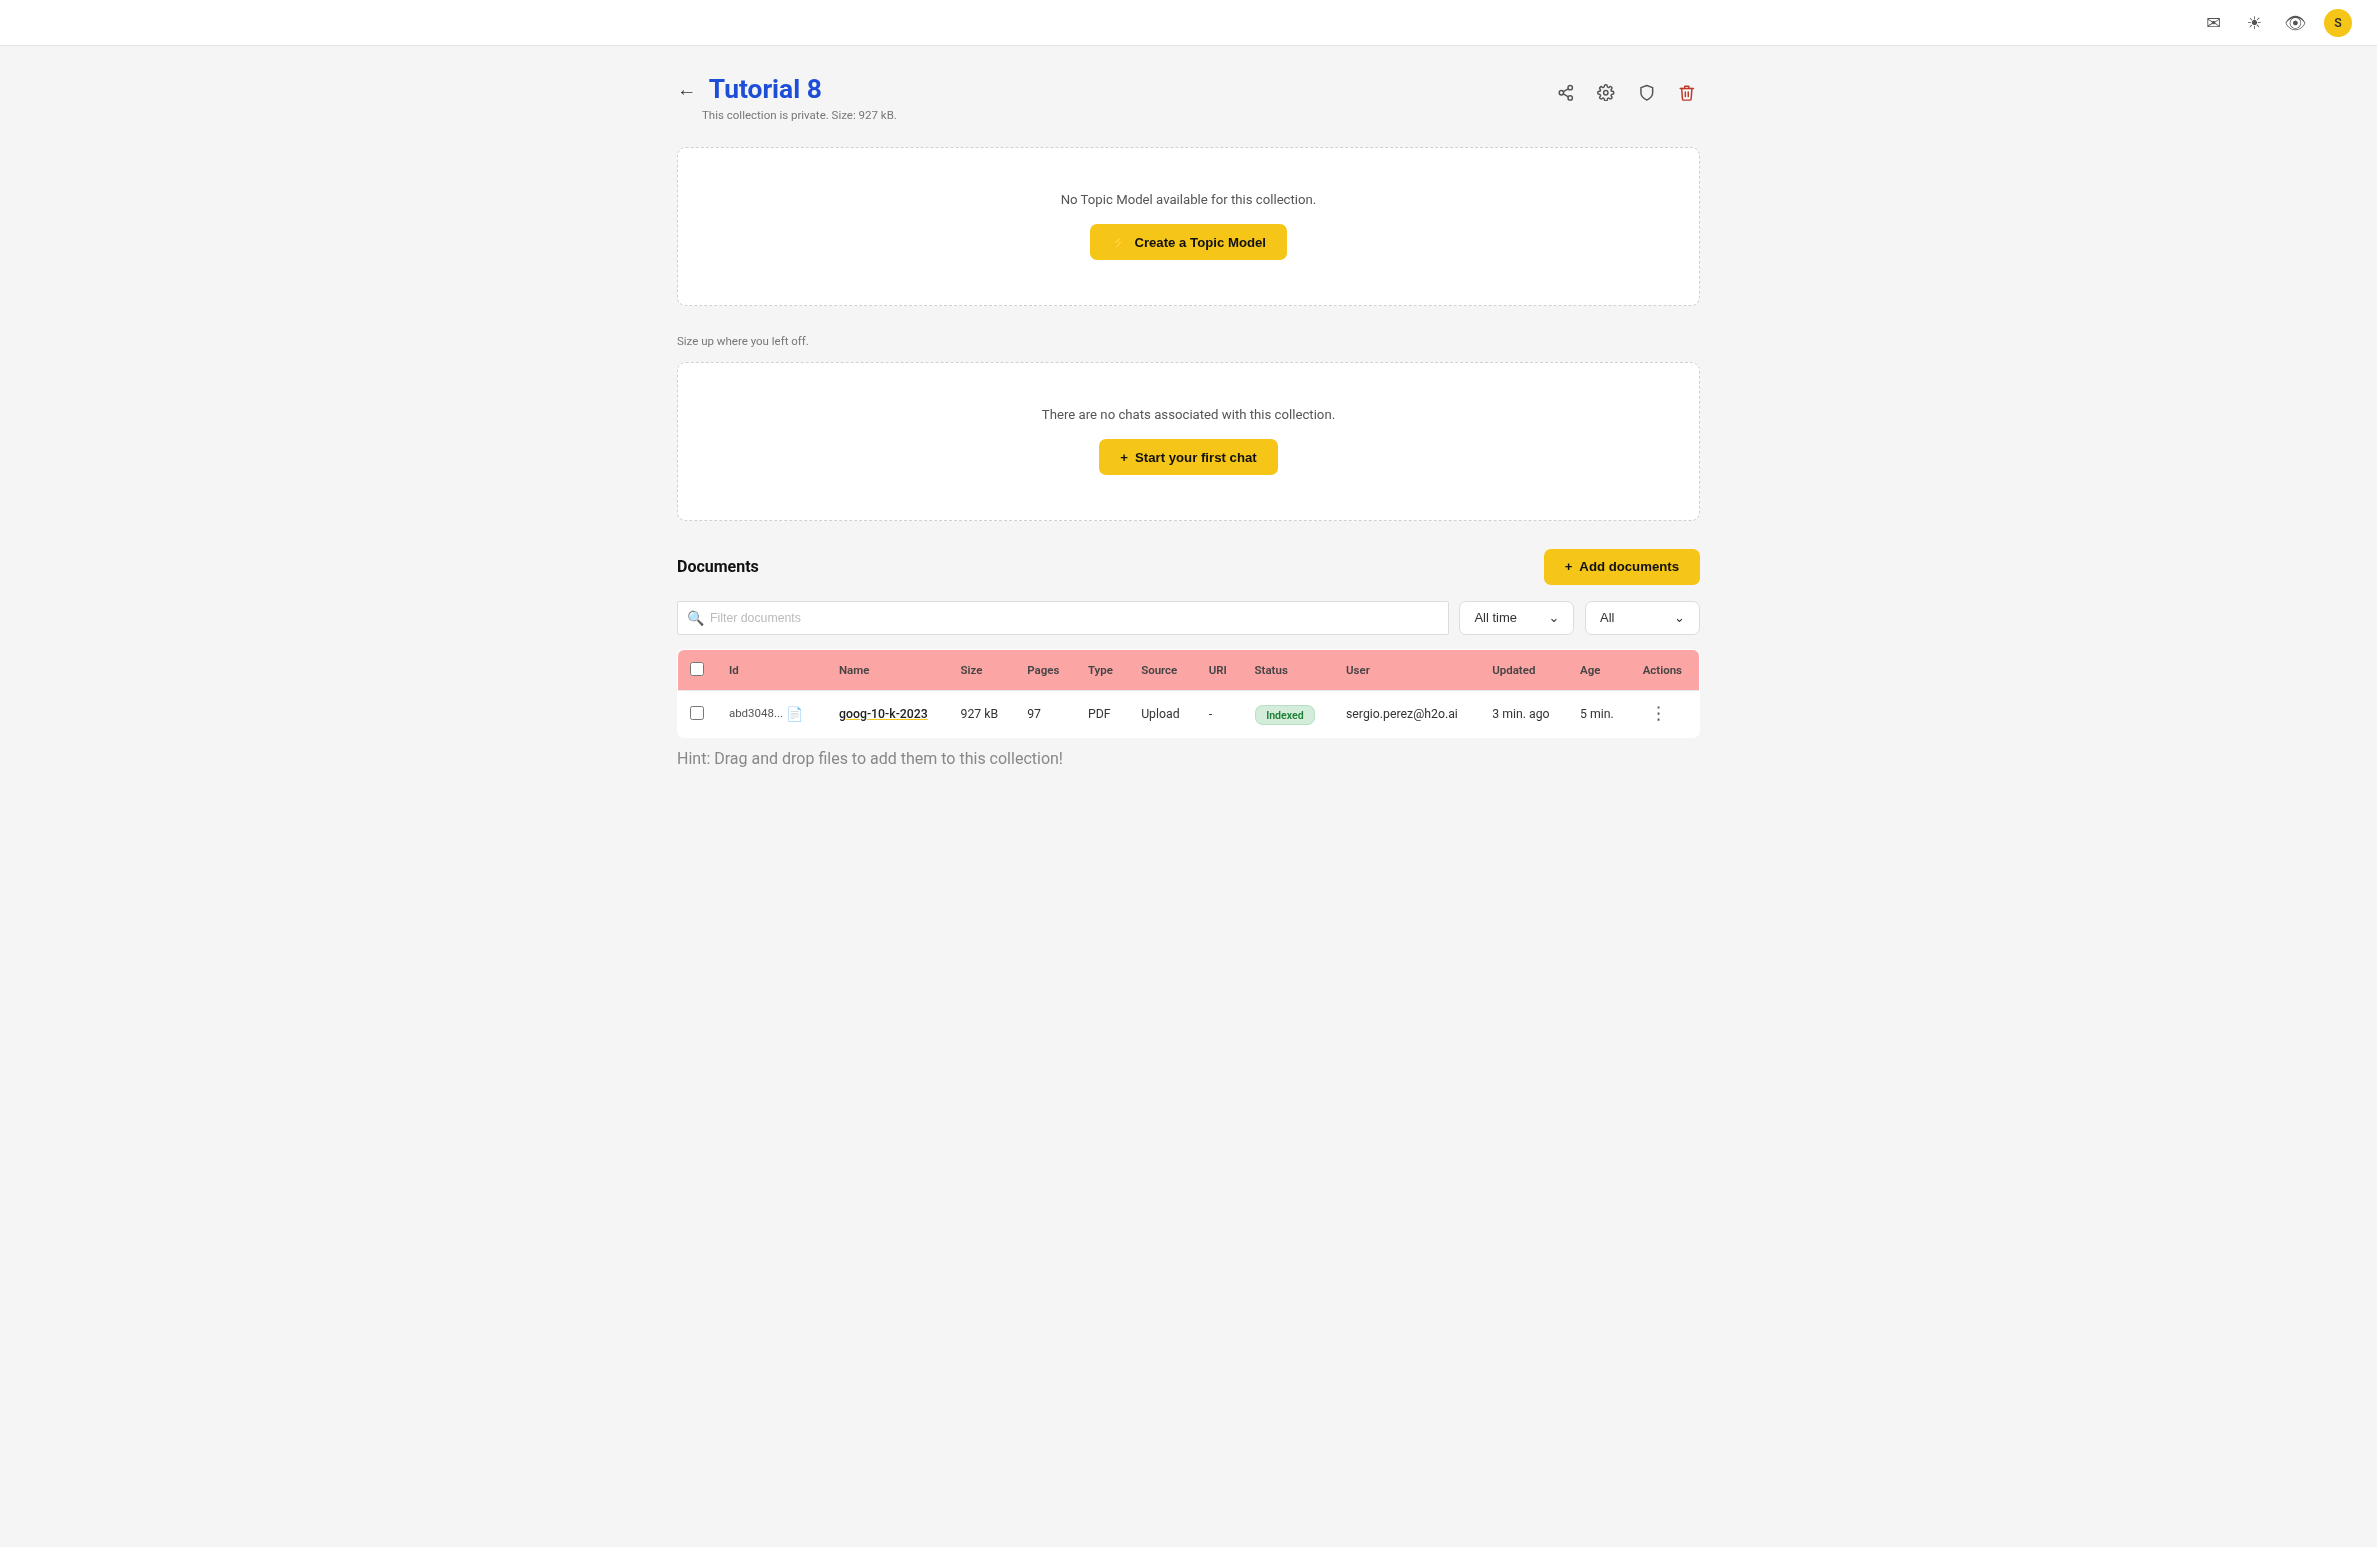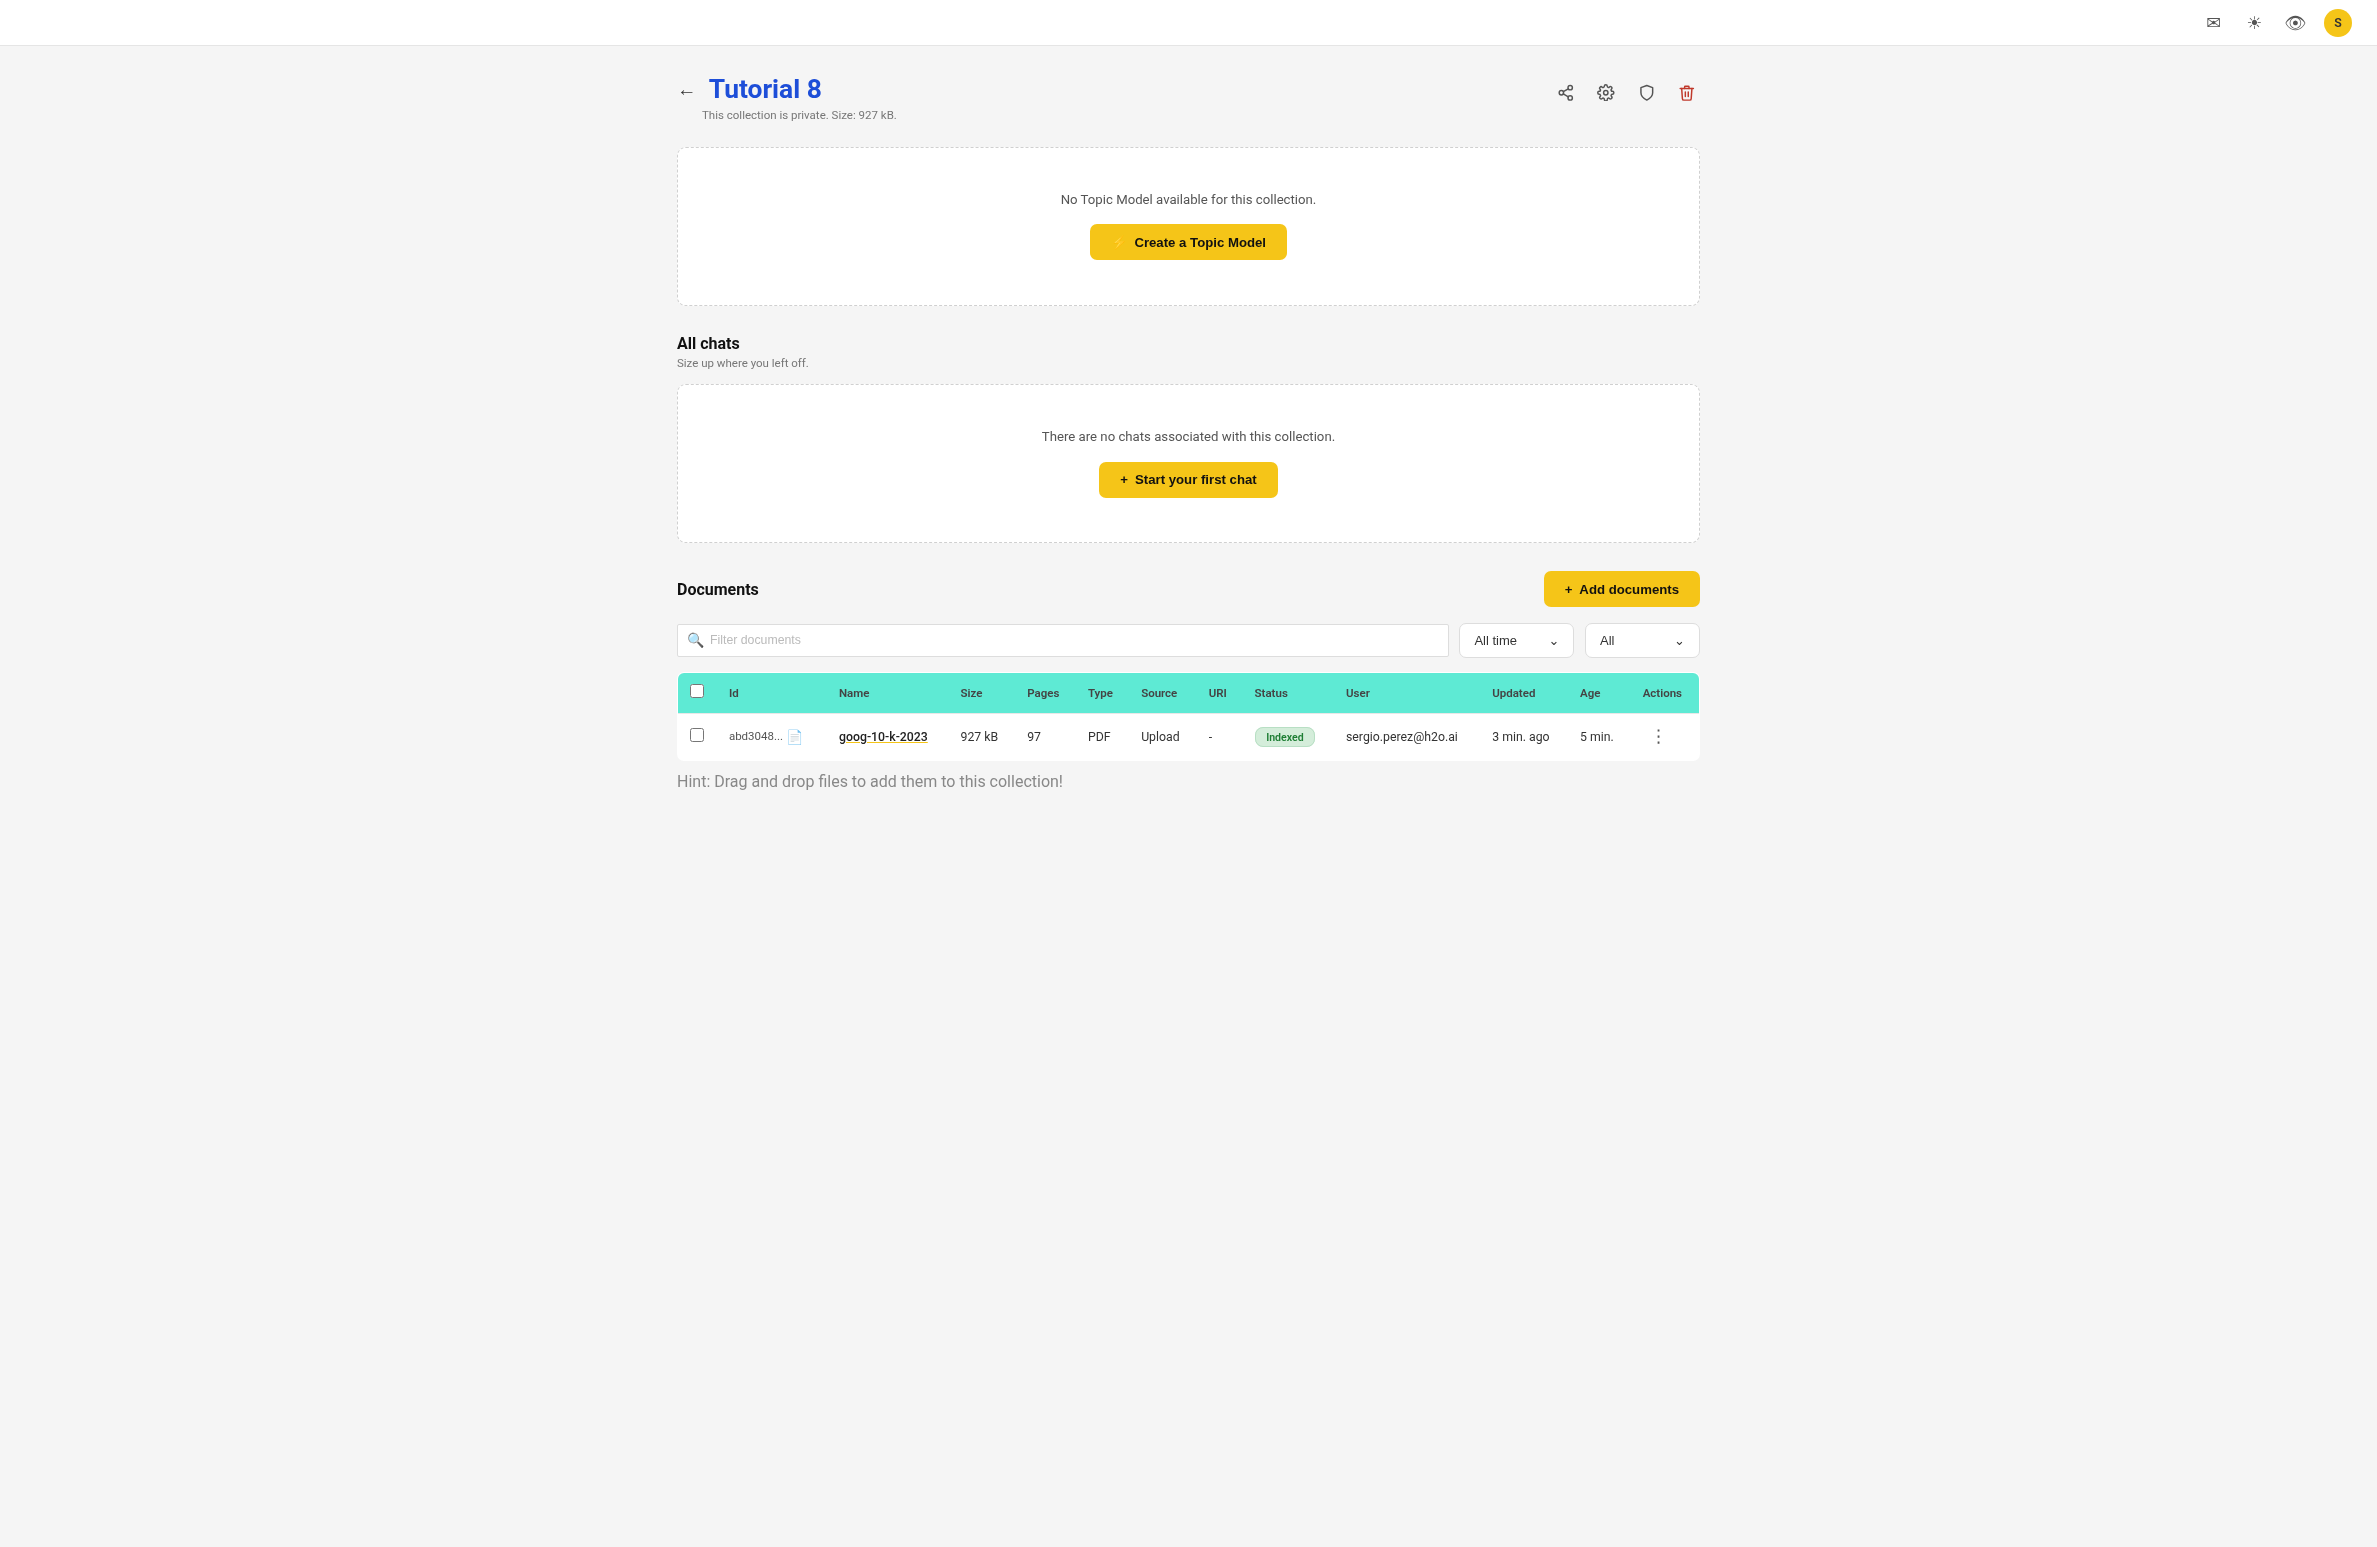--- a/index.html
+++ b/index.html
@@ -212,21 +212,21 @@
     
     .doc-table {
       width: 100%;
       border-collapse: collapse;
       background: #fff;
       border-radius: 7px;
       overflow: hidden;
       border: 0.9px solid #e8e8e8;
     }
     .doc-table thead tr {
-      background: #5eead4;
+      background: #fca5a5;
       border-bottom: 0.9px solid #e8e8e8;
     }
     .doc-table th {
       padding: 11.5px 12.3px;
       text-align: left;
       font-size: 11.5px;
       font-weight: 600;
       color: #444;
     }
     .doc-table td {
@@ -348,21 +348,20 @@
   </div>
 
   <div class="dashed-box">
     <div class="dashed-box-text">No Topic Model available for this collection.</div>
     <button class="yellow-btn">
       <span>⚡</span>
       <span>Create a Topic Model</span>
     </button>
   </div>
 
-  <div class="section-heading">All chats</div>
   <div class="section-subheading">Size up where you left off.</div>
 
   <div class="dashed-box">
     <div class="dashed-box-text">There are no chats associated with this collection.</div>
     <button class="yellow-btn">
       <span>+</span>
       <span>Start your first chat</span>
     </button>
   </div>
 

